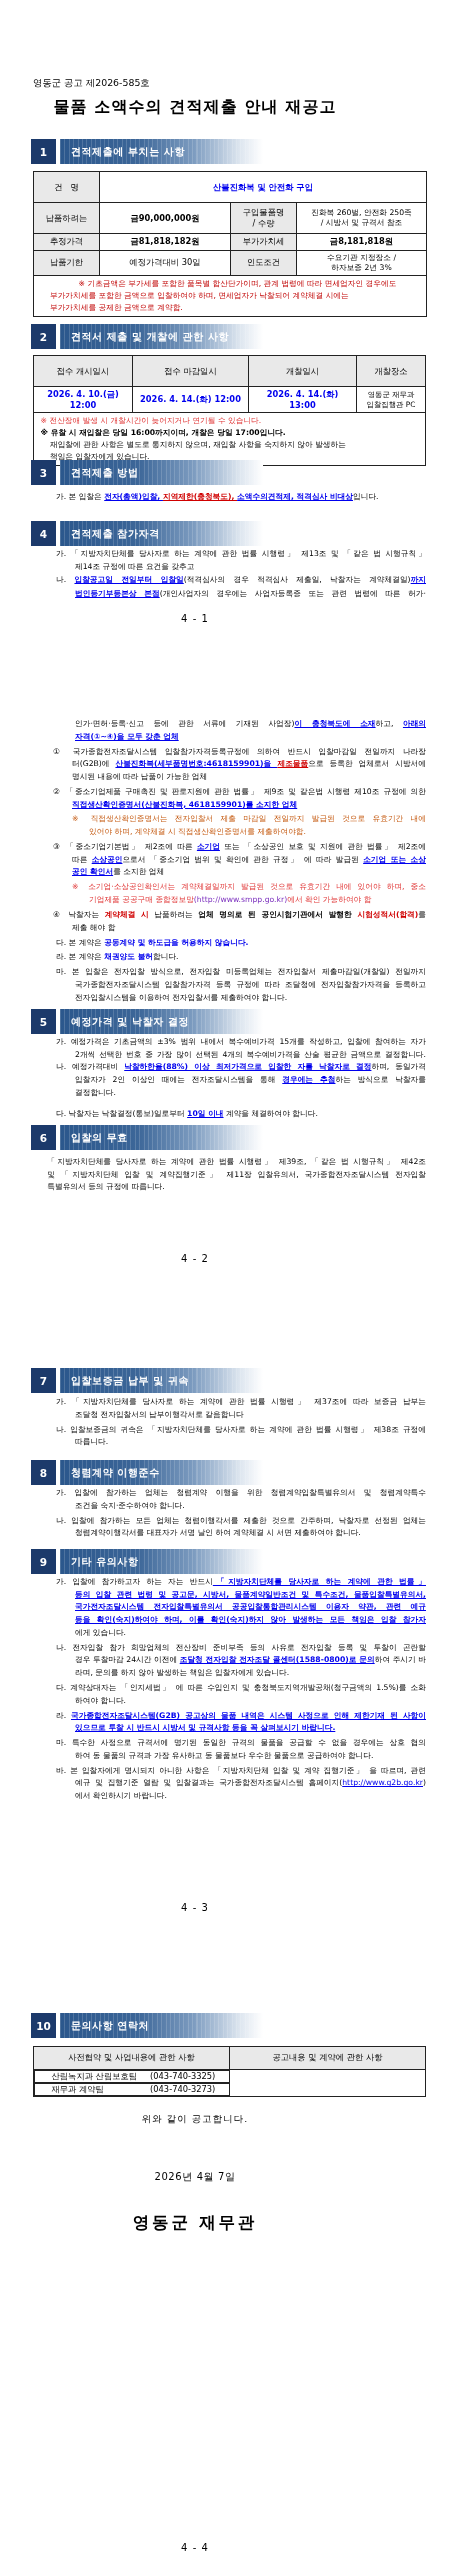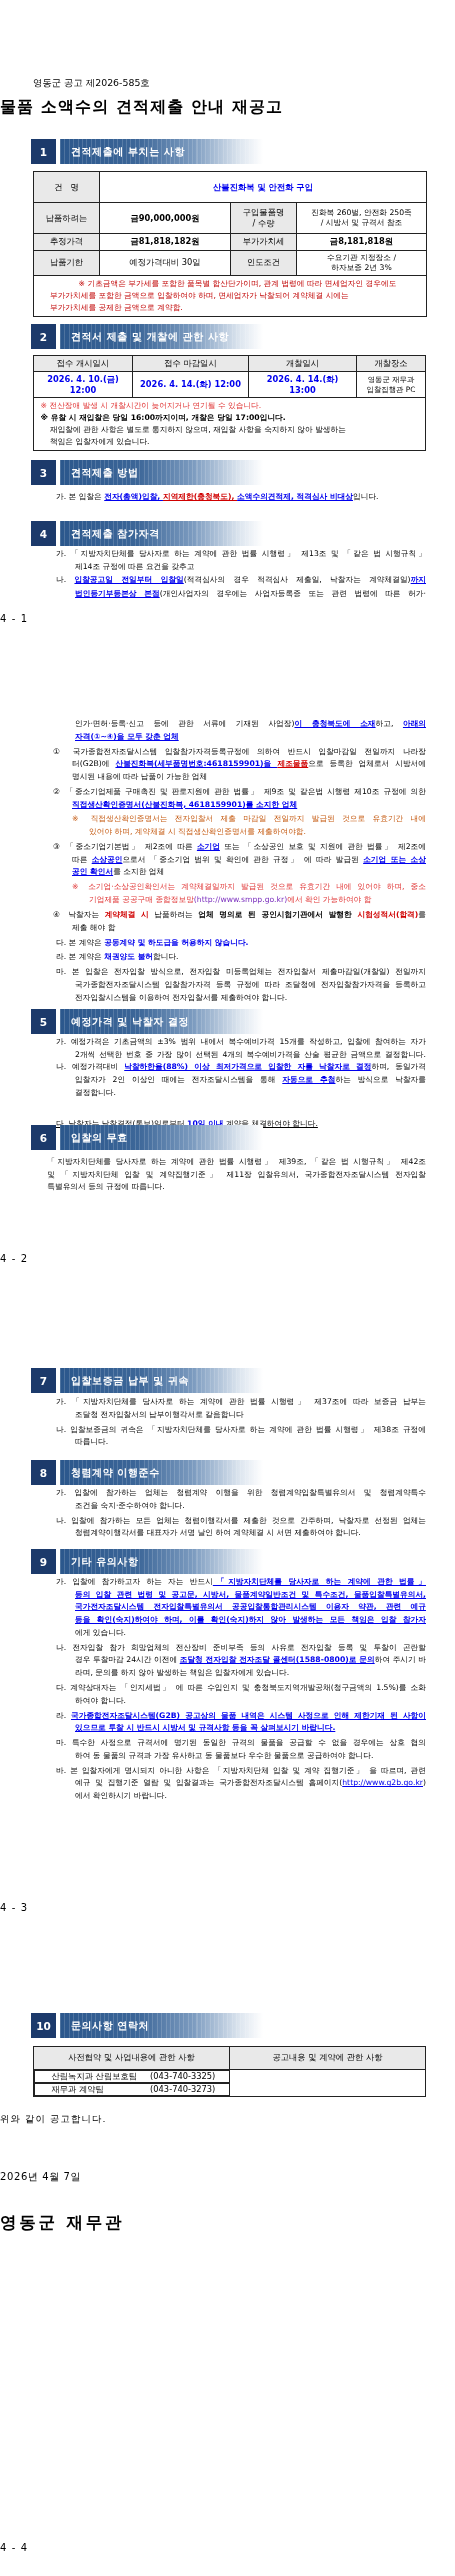--- a/index.html
+++ b/index.html
@@ -1,27 +1,27 @@
 <!DOCTYPE html>
 <html style="font-size:8.8px"><head>
 <meta charset="utf-8">
 <style>
   html,body{margin:0;padding:0;background:#fff;}
   body{font-family:"DejaVu Sans","Liberation Sans",sans-serif;color:#000;}
   .doc{position:relative;width:455px;height:2576px;background:#fff;overflow:hidden;}
   .blk{position:absolute;left:33px;width:393px;}
-  .ctr{position:absolute;left:0;width:390px;}
+  .ctr{position:absolute;left:0;width:390px;text-align:center;}
   .ln{font-size:7.7px;line-height:12.7px;white-space:nowrap;}
   .lh24 .ln{line-height:13.2px;}
   .full{white-space:normal;text-align:justify;text-align-last:justify;}
   .i0{padding-left:23px;}.i1{padding-left:42px;}
   .in0{padding-left:20px;}.in1{padding-left:39px;}
   .nn0{padding-left:39px;}.nn1{padding-left:56px;}
   .p0{padding-left:14.3px;}
-  .gap{margin-top:2.2px;}.gap2{margin-top:18px;text-decoration:underline;}
+  .gap{margin-top:2.2px;}.gap2{margin-top:8px;}
   .b{font-weight:bold;}
   .bul{color:#0000ee;text-decoration:underline;font-weight:bold;}
   .uul{color:#0000ee;text-decoration:underline;}
   .rul{color:#d00000;text-decoration:underline;font-weight:bold;}
   .bblue{color:#0000ee;font-weight:bold;}
   .red{color:#c00000;padding-left:38px;}
   .redn{color:#e03434;}
   .orange{color:#c55a11;}
   .purple{color:#7b2fbe;}
   .rbold{color:#d00000;font-weight:bold;}
@@ -122,21 +122,21 @@
   </div>
 
   <table class="t" style="top:355px">
     <colgroup>
         <col style="width:99px">
         <col style="width:116px">
         <col style="width:108px">
         <col style="width:69px">
       </colgroup>
     <tbody>
-        <tr style="height:16px">
+        <tr style="height:31px">
       <th class="lab">접수 개시일시</th>
       <th class="lab">접수 마감일시</th>
       <th class="lab">개찰일시</th>
       <th class="lab">개찰장소</th>
     </tr>
     <tr style="height:26px">
       <td class="val dt">2026. 4. 10.(금) 12:00</td>
       <td class="val dt">2026. 4. 14.(화) 12:00</td>
       <td class="val dt">2026. 4. 14.(화) 13:00</td>
       <td class="val" style="font-size:7.4px">
@@ -204,21 +204,21 @@
 
   <div class="sec" style="top:1009px">
     <div class="sec-no">5</div>
     <div class="sec-bar">예정가격 및 낙찰자 결정</div>
   </div>
 
   <div class="blk" style="top:1036px">
     <div class="ln i0 full">가. 예정가격은 기초금액의 ±3% 범위 내에서 복수예비가격 15개를 작성하고, 입찰에 참여하는 자가</div>
     <div class="ln i1 full">2개씩 선택한 번호 중 가장 많이 선택된 4개의 복수예비가격을 산술 평균한 금액으로 결정합니다.</div>
     <div class="ln i0 full"><span>나. 예정가격대비 </span><span class="bul">낙찰하한율(88%) 이상 최저가격으로 입찰한 자를 낙찰자로 결정</span><span>하며, 동일가격</span></div>
-    <div class="ln i1 full"><span>입찰자가 2인 이상인 때에는 전자조달시스템을 통해 </span><span class="bul">자동으로 추첨</span><span>하는 방식으로 낙찰자를</span></div>
+    <div class="ln i1 full"><span>입찰자가 2인 이상인 때에는 전자조달시스템을 통해 </span><span class="bul">경우에는 추첨</span><span>하는 방식으로 낙찰자를</span></div>
     <div class="ln i1">결정합니다.</div>
     <div class="ln i0 gap2"><span>다. 낙찰자는 낙찰결정(통보)일로부터 </span><span class="bul">10일 이내</span><span> 계약을 체결하여야 합니다.</span></div>
   </div>
 
   <div class="sec" style="top:1125px">
     <div class="sec-no">6</div>
     <div class="sec-bar">입찰의 무효</div>
   </div>
 
   <div class="blk" style="top:1156px">

